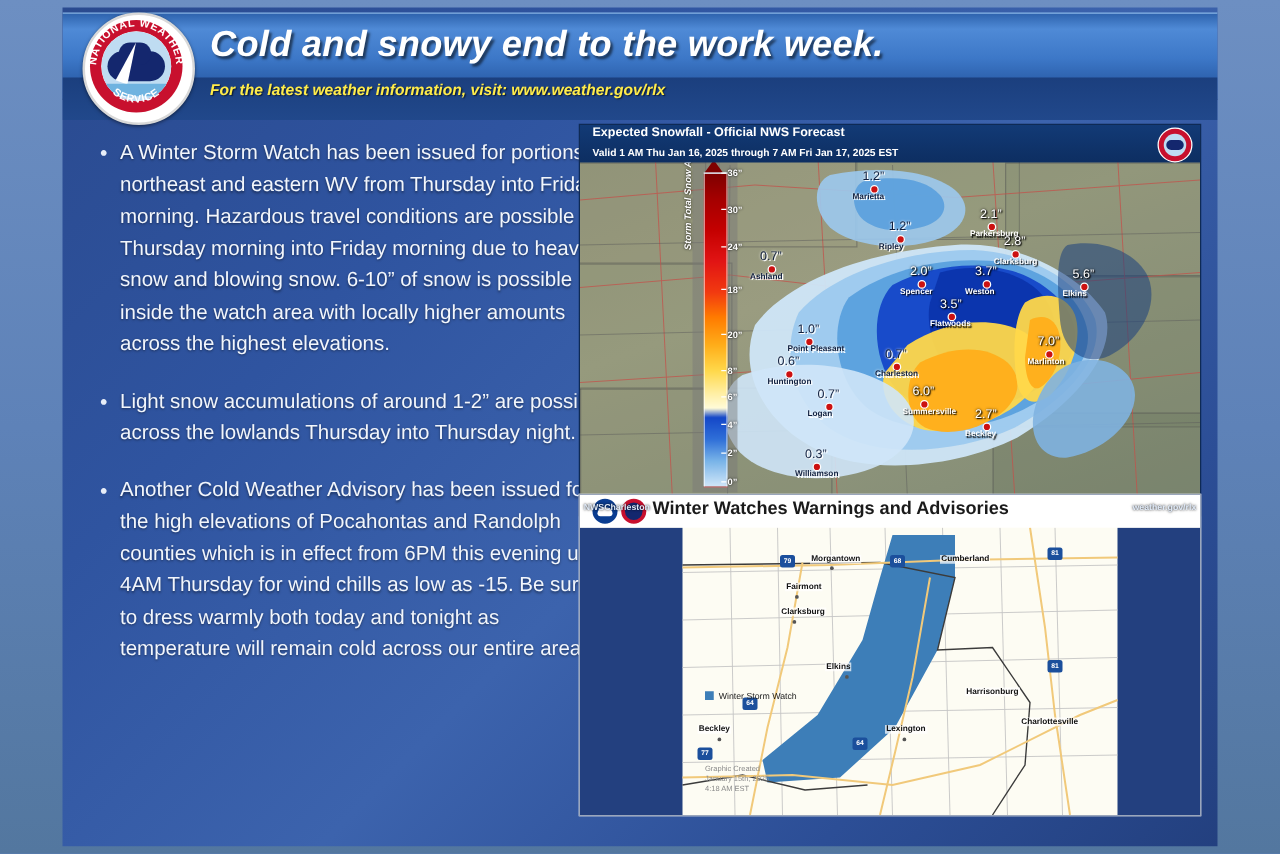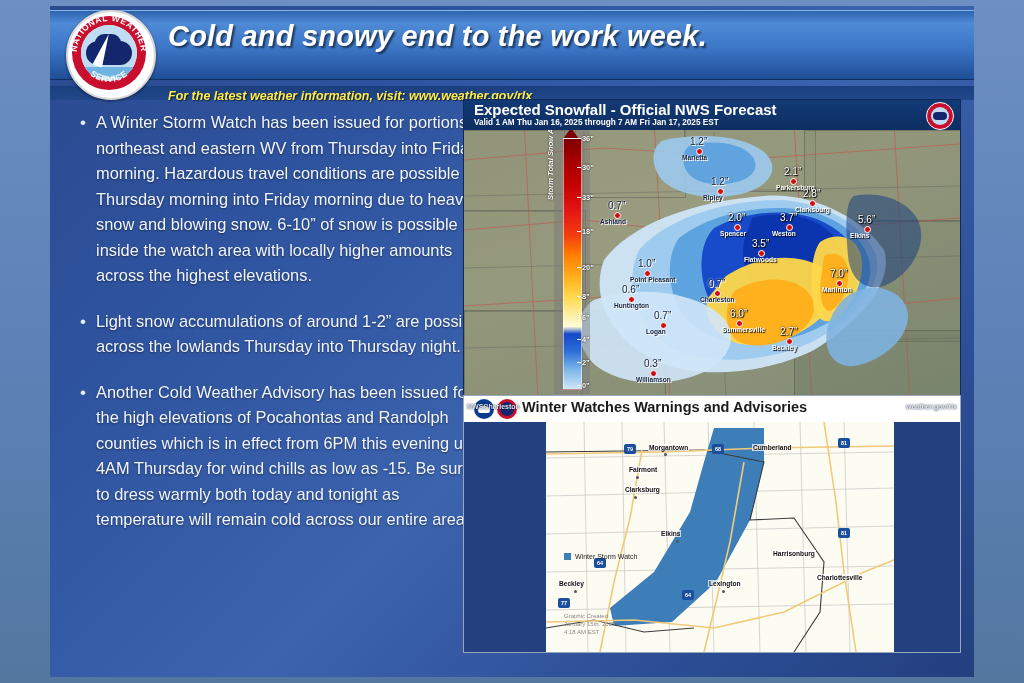--- a/index.html
+++ b/index.html
@@ -17,21 +17,21 @@
     overflow:hidden;}
 
   
   .hdr{position:absolute;left:0;top:4px;width:924px;height:68px;
     background:linear-gradient(180deg,#2e63ae 0%,#4f8ad6 18%,#3d78c8 52%,#1f4e96 100%);
     border-top:1px solid #86b6e8;border-bottom:1px solid #12315f;}
   .hdr-title{position:absolute;left:118px;top:9px;width:700px;
     font-size:29px;font-weight:bold;font-style:italic;color:#ffffff;
     letter-spacing:.2px;white-space:nowrap;
     text-shadow:2px 2px 2px rgba(0,0,0,.55);}
-  .subbar{position:absolute;left:0;top:80px;width:924px;height:14px;
+  .subbar{position:absolute;left:0;top:56px;width:924px;height:34px;
     background:linear-gradient(180deg,#1b3f7e 0%,#21488b 100%);}
   .subbar span{position:absolute;left:118px;top:3px;font-size:12.5px;
     font-weight:bold;font-style:italic;color:#ffec4a;white-space:nowrap;
     text-shadow:1px 1px 1px rgba(0,0,0,.6);}
 
   
   .seal{position:absolute;left:16px;top:4px;width:86px;height:86px;border-radius:50%;
     background:#ffffff;border:2px solid #d8d8d8;box-shadow:0 1px 3px rgba(0,0,0,.5);}
   .seal .ring{position:absolute;left:4px;top:4px;width:74px;height:74px;border-radius:50%;
     background:#c8102e;}
@@ -57,21 +57,21 @@
   .bl .dot{width:26px;flex:0 0 26px;font-size:17px;line-height:26px;color:#e8eef8;text-align:center;}
   .bl .txt{font-size:16.4px;line-height:25.5px;color:#f2f6fc;
     text-shadow:0 1px 2px rgba(0,0,0,.45);}
 
   
   .map{position:absolute;left:413px;top:93px;width:496px;height:312px;
     border:1px solid #0e2a55;overflow:hidden;
     background:linear-gradient(160deg,#8e9278 0%,#9a9c80 40%,#7f8a74 100%);}
   .map-bar{position:absolute;left:0;top:0;width:496px;height:30px;
     background:linear-gradient(180deg,#123a76 0%,#0d2e61 100%);z-index:7;}
-  .map-title{position:absolute;left:10px;top:1px;font-size:15px;font-weight:bold;
+  .map-title{position:absolute;left:10px;top:1px;font-size:10px;font-weight:bold;
     color:#ffffff;white-space:nowrap;}
   .map-valid{position:absolute;left:10px;top:18px;font-size:8.2px;font-weight:bold;
     color:#ffffff;white-space:nowrap;}
   .wfo{position:absolute;right:46px;top:1px;text-align:center;width:150px;}
   .wfo .l1{font-size:7.6px;font-weight:bold;color:#e7eef8;}
   .wfo .l2{font-size:12.5px;font-weight:bold;color:#ffffff;margin-top:-1px;}
   .wfo .l3{font-size:7px;font-weight:bold;color:#dbe6f4;margin-top:0px;}
   .wfo-seal{position:absolute;right:6px;top:2px;width:26px;height:26px;border-radius:50%;
     background:#c8102e;border:1px solid #fff;}
   .wfo-seal i{position:absolute;left:4px;top:4px;width:18px;height:18px;border-radius:50%;
@@ -236,21 +236,21 @@
         <path d="M200,40 C240,32 280,36 300,52 C316,66 308,84 284,92 C254,102 216,96 200,82 C186,68 186,46 200,40 Z" fill="#9cc9ee" opacity="0.9"></path>
         <path d="M230,44 C256,40 278,44 288,56 C296,66 290,78 272,82 C250,88 228,82 222,70 C216,58 220,46 230,44 Z" fill="#5aa0dd" opacity="0.9"></path>
       </svg>
 
       <div class="clr-shade"></div>
       <div class="clr-arrow"></div>
       <div class="clr"></div>
       <div class="clr-title">Storm Total Snow Amount (in)</div>
       <div class="clr-lab" style="top:34px">36”</div>
       <div class="clr-lab" style="top:63px">30”</div>
-      <div class="clr-lab" style="top:93px">33”</div>
+      <div class="clr-lab" style="top:93px">24”</div>
       <div class="clr-lab" style="top:127px">18”</div>
       <div class="clr-lab" style="top:163px">20”</div>
       <div class="clr-lab" style="top:192px">8”</div>
       <div class="clr-lab" style="top:213px">6”</div>
       <div class="clr-lab" style="top:235px">4”</div>
       <div class="clr-lab" style="top:258px">2”</div>
       <div class="clr-lab" style="top:281px">0”</div>
 
       <div class="pt dk" style="left:232px;top:48px">
           <div class="d"></div>

